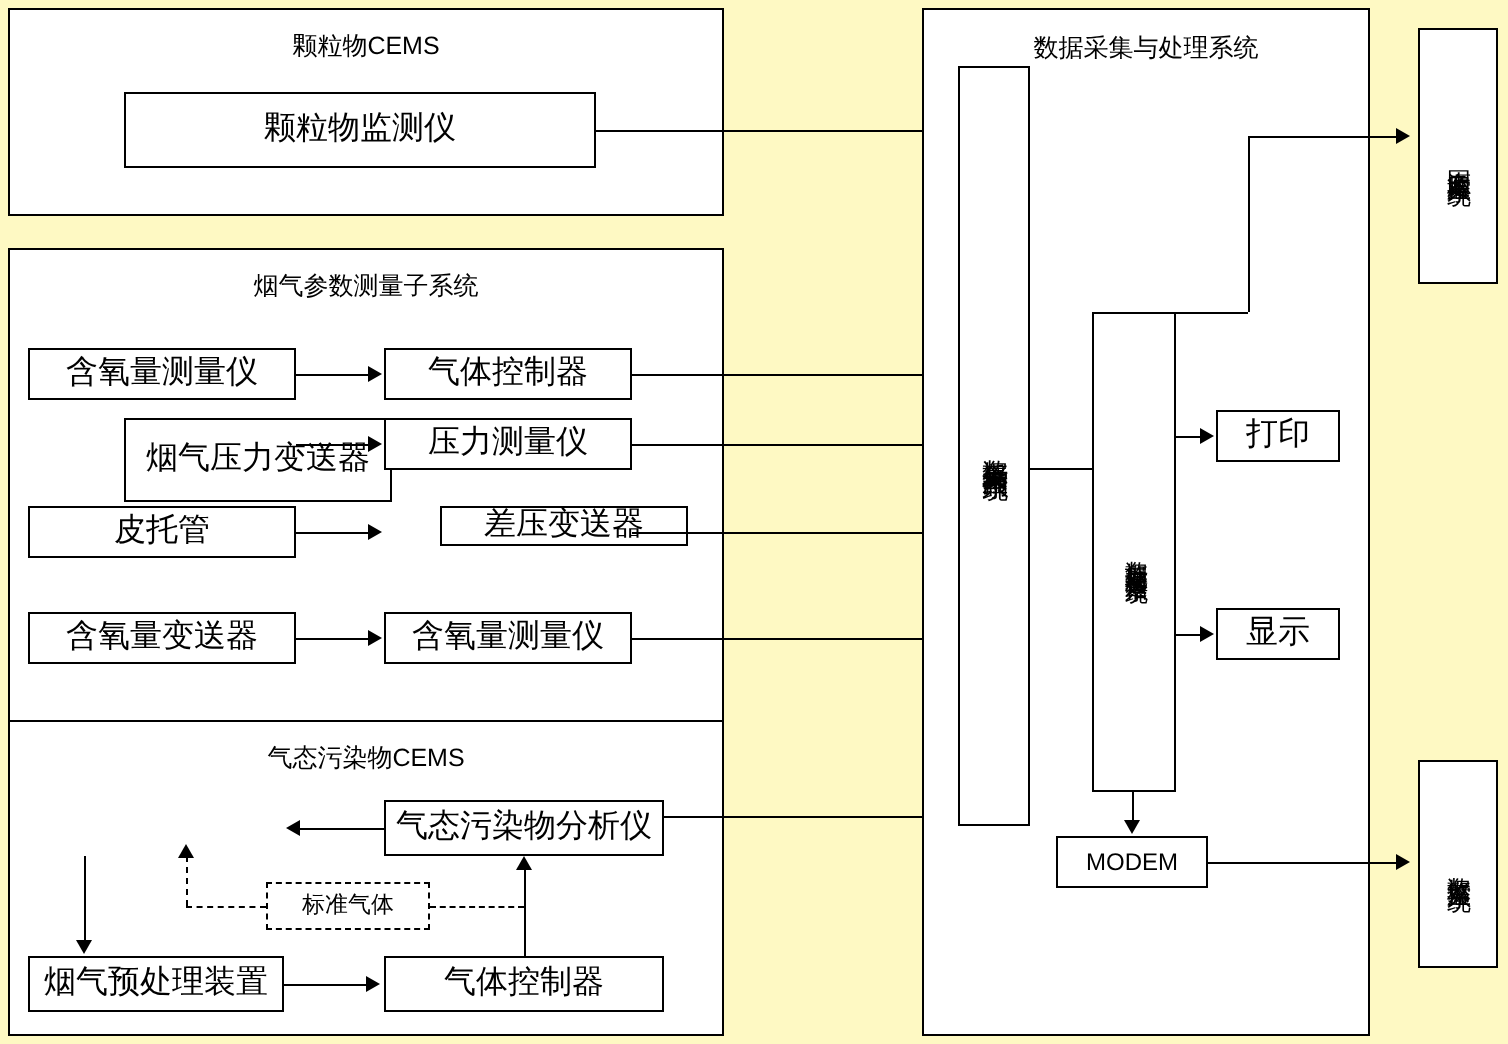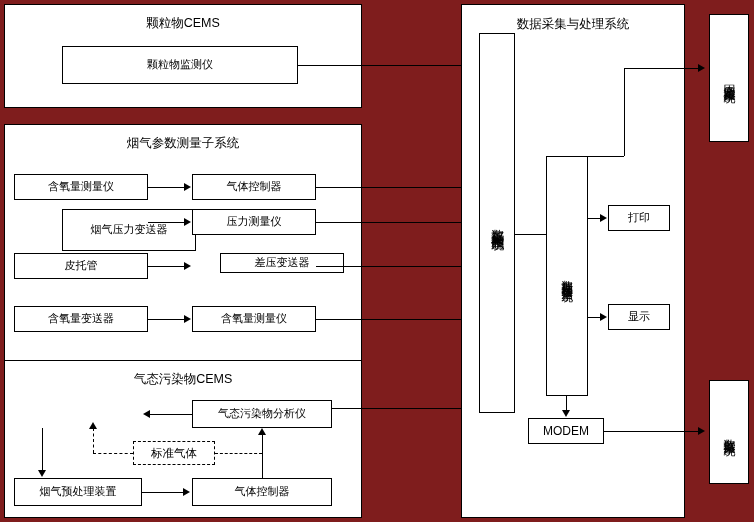--- a/index.html
+++ b/index.html
@@ -7,33 +7,33 @@
     padding: 0;
     background: #ffffff;
   }
   body {
     font-family: "Liberation Sans", sans-serif;
   }
   #canvas {
     position: relative;
     width: 754px;
     height: 522px;
-    background: #7f1d1d;
+    background: #fef9c3;
     overflow: hidden;
   }
   .box {
     position: absolute;
     box-sizing: border-box;
     border: 1px solid #000000;
     background: #ffffff;
     display: flex;
     align-items: center;
     justify-content: center;
     text-align: center;
-    font-size: 11px;
+    font-size: 16px;
     color: #000000;
     line-height: 1.25;
   }
   .group {
     position: absolute;
     box-sizing: border-box;
     border: 1px solid #000000;
     background: #ffffff;
   }
   .group-title {

